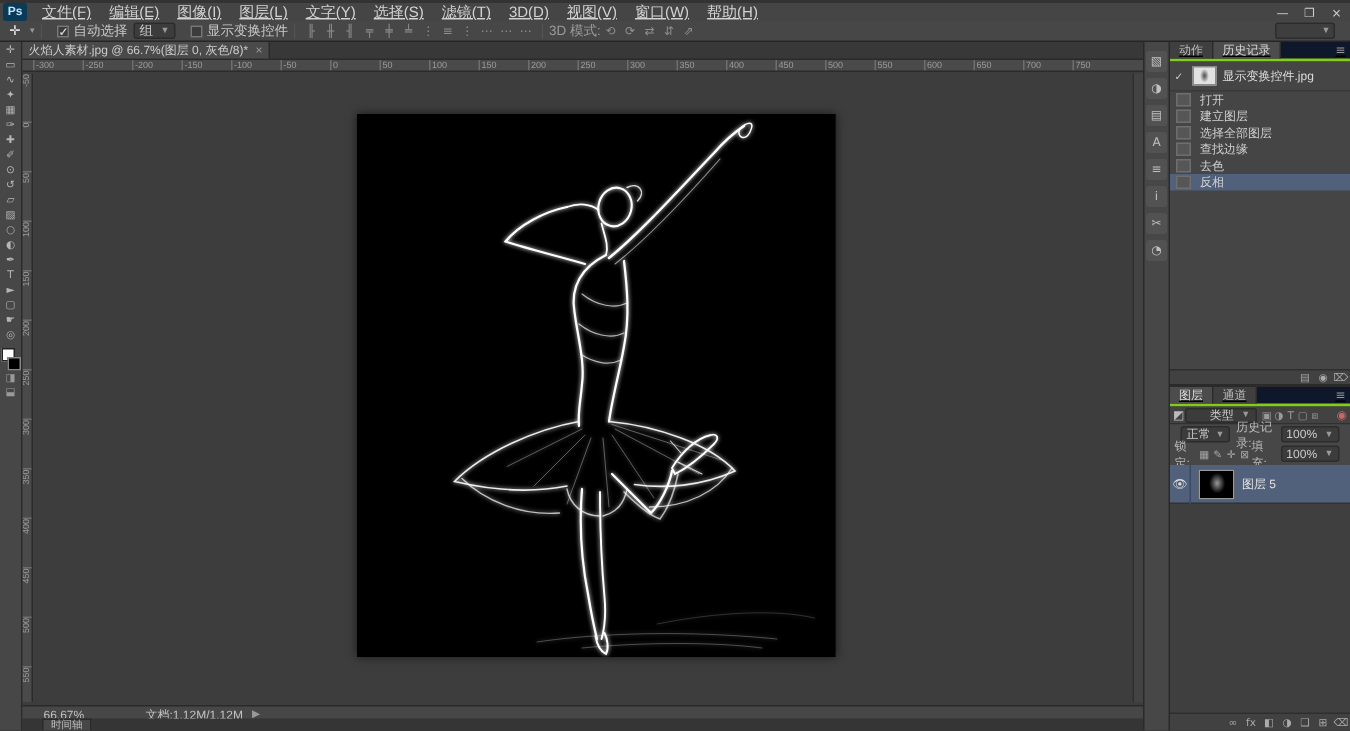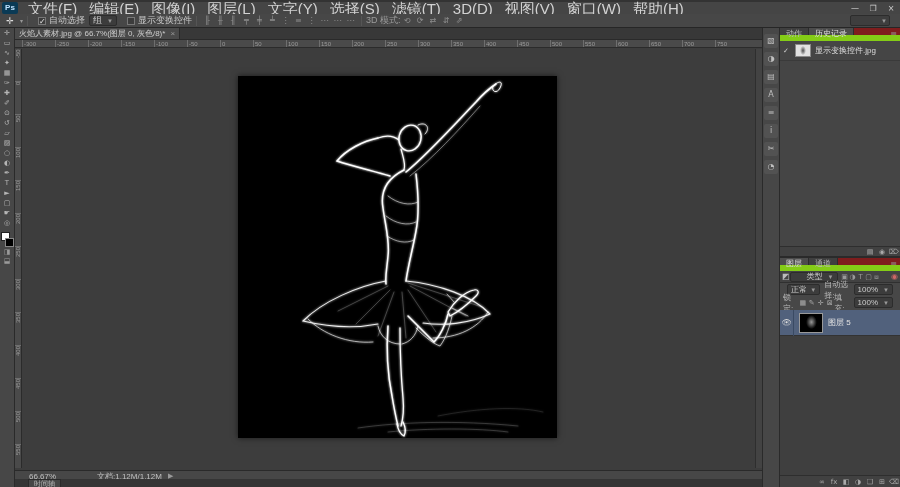--- a/index.html
+++ b/index.html
@@ -6,21 +6,21 @@
   html,body { width:900px; height:487px; overflow:hidden; background:#333;
     font-family:"Liberation Sans","DejaVu Sans",sans-serif; }
   .icon { font-family:"DejaVu Sans","DejaVu Sans Mono",sans-serif; }
 
   
   #menubar { position:absolute; left:0; top:2px; width:900px; height:14px;
     background:#454545; border-bottom:1px solid #2a2a2a; display:flex; align-items:flex-start; }
   #ps-logo { width:16px; height:12px; margin:0 4px 0 2px; background:#0a3a55; color:#bfe3ff;
     font-size:8px; font-weight:bold; text-align:center; line-height:12px; border-radius:2px; }
   .menu-list { display:flex; }
-  .menu-list span { font-size:15px; color:#d2d2d2; padding:0 6px; line-height:14px; cursor:default; }
+  .menu-list span { font-size:10px; color:#d2d2d2; padding:0 6px; line-height:14px; cursor:default;text-decoration:underline; }
   #win-controls { margin-left:auto; display:flex; }
   #win-controls span { font-size:8px; color:#cfcfcf; width:18px; text-align:center; line-height:13px; }
 
   #optionsbar { position:absolute; left:0; top:14px; width:900px; height:14px;
     background:#474747; border-bottom:1px solid #262626; display:flex; align-items:center; font-size:9px; color:#c8c8c8; }
   .ob-sep { width:1px; height:10px; background:#333; border-right:1px solid #555; margin:0 4px; }
   #ob-tool { width:20px; text-align:center; color:#ddd; font-size:9px; }
   .checkbox { width:8px; height:8px; border:1px solid #777; background:#3c3c3c; display:inline-block;
     margin:0 3px 0 6px; font-size:8px; line-height:7px; color:#e8e8e8; text-align:center; }
   .dropdown { height:11px; background:#3c3c3c; border:1px solid #2c2c2c; border-radius:2px;
@@ -72,21 +72,21 @@
 
   
   #dockstrip { position:absolute; left:762px; top:28px; width:18px; bottom:0; background:#474747;
     border-left:1px solid #2a2a2a; border-right:1px solid #2a2a2a; }
   .dock-list { display:flex; flex-direction:column; align-items:center; padding-top:6px; }
   .dock-list span { width:14px; height:14px; margin-bottom:4px; background:#525252; border-radius:2px;
     color:#c0c0c0; font-size:8px; line-height:14px; text-align:center; }
 
   
   #panels { position:absolute; left:780px; top:28px; width:120px; bottom:0; background:#474747; }
-  .panel-header { height:13px; background:#7f1d1d; display:flex; border-bottom:6px solid #84cc16; }
+  .panel-header { height:13px; background:#0f172a; display:flex; border-bottom:2px solid #84cc16;text-decoration:underline; }
   .ptab { font-size:8px; color:#bbb; line-height:12px; padding:0 6px; background:#3f3f3f; border-right:1px solid #2c2c2c; }
   .ptab.active { background:#4c4c4c; color:#ddd; }
   .panel-menu-icon { margin-left:auto; color:#999; font-size:8px; line-height:12px; padding-right:3px; }
 
   #history-panel { position:absolute; left:0; top:0; width:120px; height:230px; border-bottom:2px solid #2a2a2a; }
   #history-body { position:absolute; top:13px; left:0; right:0; bottom:10px; background:#454545; overflow:hidden; }
   #snapshot-row { display:flex; align-items:center; height:20px; border-bottom:1px solid #3a3a3a; padding-left:3px; }
   #snap-check { width:8px; font-size:7px; color:#ccc; }
   #snap-thumb { width:16px; height:13px; margin:0 4px; border:1px solid #8a8a8a;
     background:radial-gradient(ellipse 30% 60% at 50% 50%, rgba(40,40,40,.8), rgba(150,150,150,.3) 60%, transparent 70%), #e2e2e2; }
@@ -335,20 +335,28 @@
       <span class="ptab">动作</span>
       <span class="ptab active">历史记录</span>
       <span class="panel-menu-icon icon">≡</span>
     </div>
     <div id="history-body">
       <div id="snapshot-row">
         <span id="snap-check" class="icon">✓</span>
         <span id="snap-thumb"></span>
         <span class="label">显示变换控件.jpg</span>
       </div>
+      <div class="hist-list">
+          <span>打开</span>
+          <span>建立图层</span>
+          <span>选择全部图层</span>
+          <span>查找边缘</span>
+          <span>去色</span>
+          <span class="selected">反相</span>
+        </div>
     </div>
     <div id="history-footer">
         <span class="icon">▤</span>
         <span class="icon">◉</span>
         <span class="icon">⌦</span>
       </div>
   </div>
 
   <div id="layers-panel">
     <div class="panel-header">
@@ -369,21 +377,21 @@
           <span class="icon">▢</span>
           <span class="icon">⧈</span>
         </span>
       <span class="icon" style="margin-left:auto;color:#c66">◉</span>
     </div>
     <div class="prop-row">
       <span class="dropdown" style="width:42px">
         <span>正常</span>
         <span class="caret" style="margin-left:auto">▼</span>
       </span>
-      <span>自动选择:</span>
+      <span>历史记录:</span>
       <span class="dropdown">
         <span>100%</span>
         <span class="caret">▼</span>
       </span>
     </div>
     <div class="prop-row">
       <span>锁定:</span>
       <span class="lock-icons">
           <span class="icon">▦</span>
           <span class="icon">✎</span>

